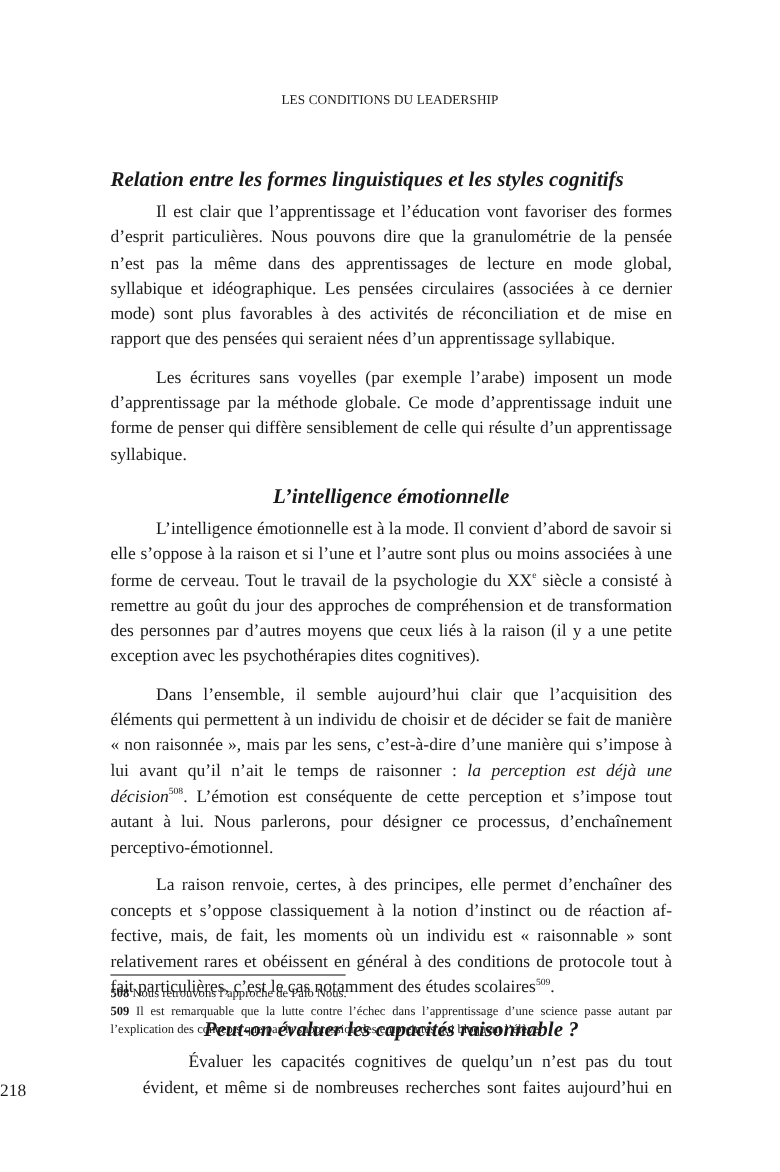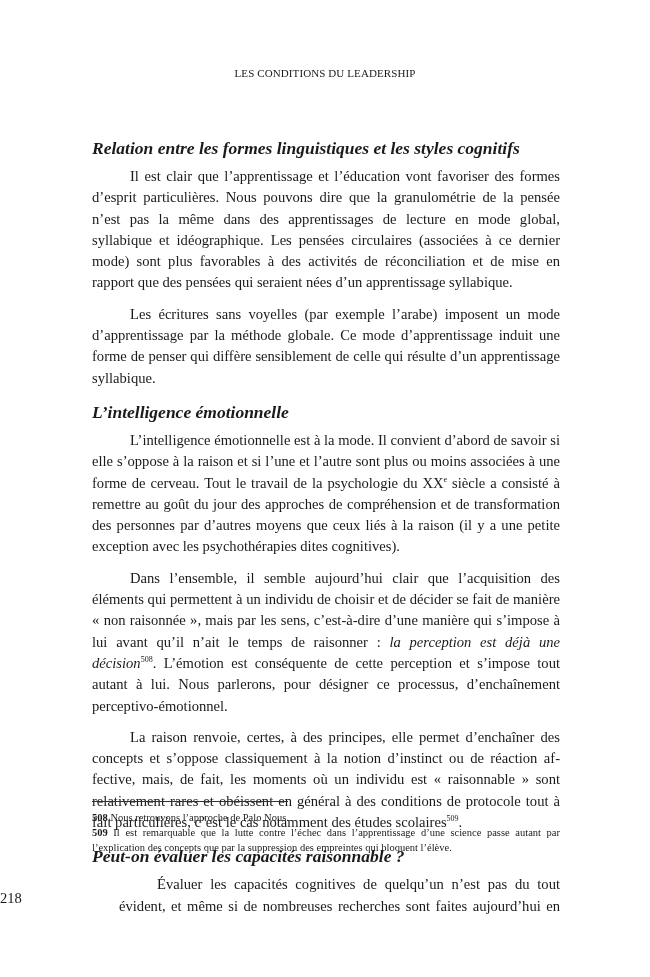--- a/index.html
+++ b/index.html
@@ -1,26 +1,26 @@
 <!DOCTYPE html>
 <html><head>
   <meta charset="utf-8">
   <style>
     html, body { margin: 0; padding: 0; background: #ffffff; }
     body { width: 650px; height: 977px; position: relative; overflow: hidden;
            font-family: "Liberation Serif", "DejaVu Serif", serif; color: #1a1a1a; }
-    .page { position: absolute; left: 0; top: 0; width: 650px; height: 852px; }
+    .page { position: absolute; left: 0; top: 11px; width: 650px; height: 852px; }
     .running-head { position: absolute; top: 67px; left: 0; width: 650px; text-align: center;
                     font-size: 11px; letter-spacing: 0.1px; }
     .content { position: absolute; left: 92px; top: 125px; width: 468px; }
-    h2 { font-style: italic; font-weight: bold; font-size: 17.5px; margin: 12px 0 7px 0; line-height: 22px; }
+    h2 { font-style: italic; font-weight: bold; font-size: 17.5px; margin: 2px 0 7px 0; line-height: 22px; }
     p { margin: 0 0 10px 0; font-size: 14.6px; line-height: 21.3px; text-align: justify;
         text-indent: 38px; hyphens: manual; }
     sup { font-size: 8px; line-height: 0; vertical-align: 6px; }
-    .h-gap { margin-top: 12px; }
+    .h-gap { margin-top: 12px; text-align: center; }
     .rule { position: absolute; left: 92px; top: 801px; width: 196px; border-top: 1px solid #333; }
     .footnotes { position: absolute; left: 92px; top: 810px; width: 468px; font-size: 10.5px;
                  line-height: 15px; text-align: justify; }
     .fn b { font-weight: bold; }
     .page-number { position: absolute; top: 890px; left: 0; width: 650px; font-size: 14.5px; }
   </style>
 </head>
 <body>
 
 <div class="page">

